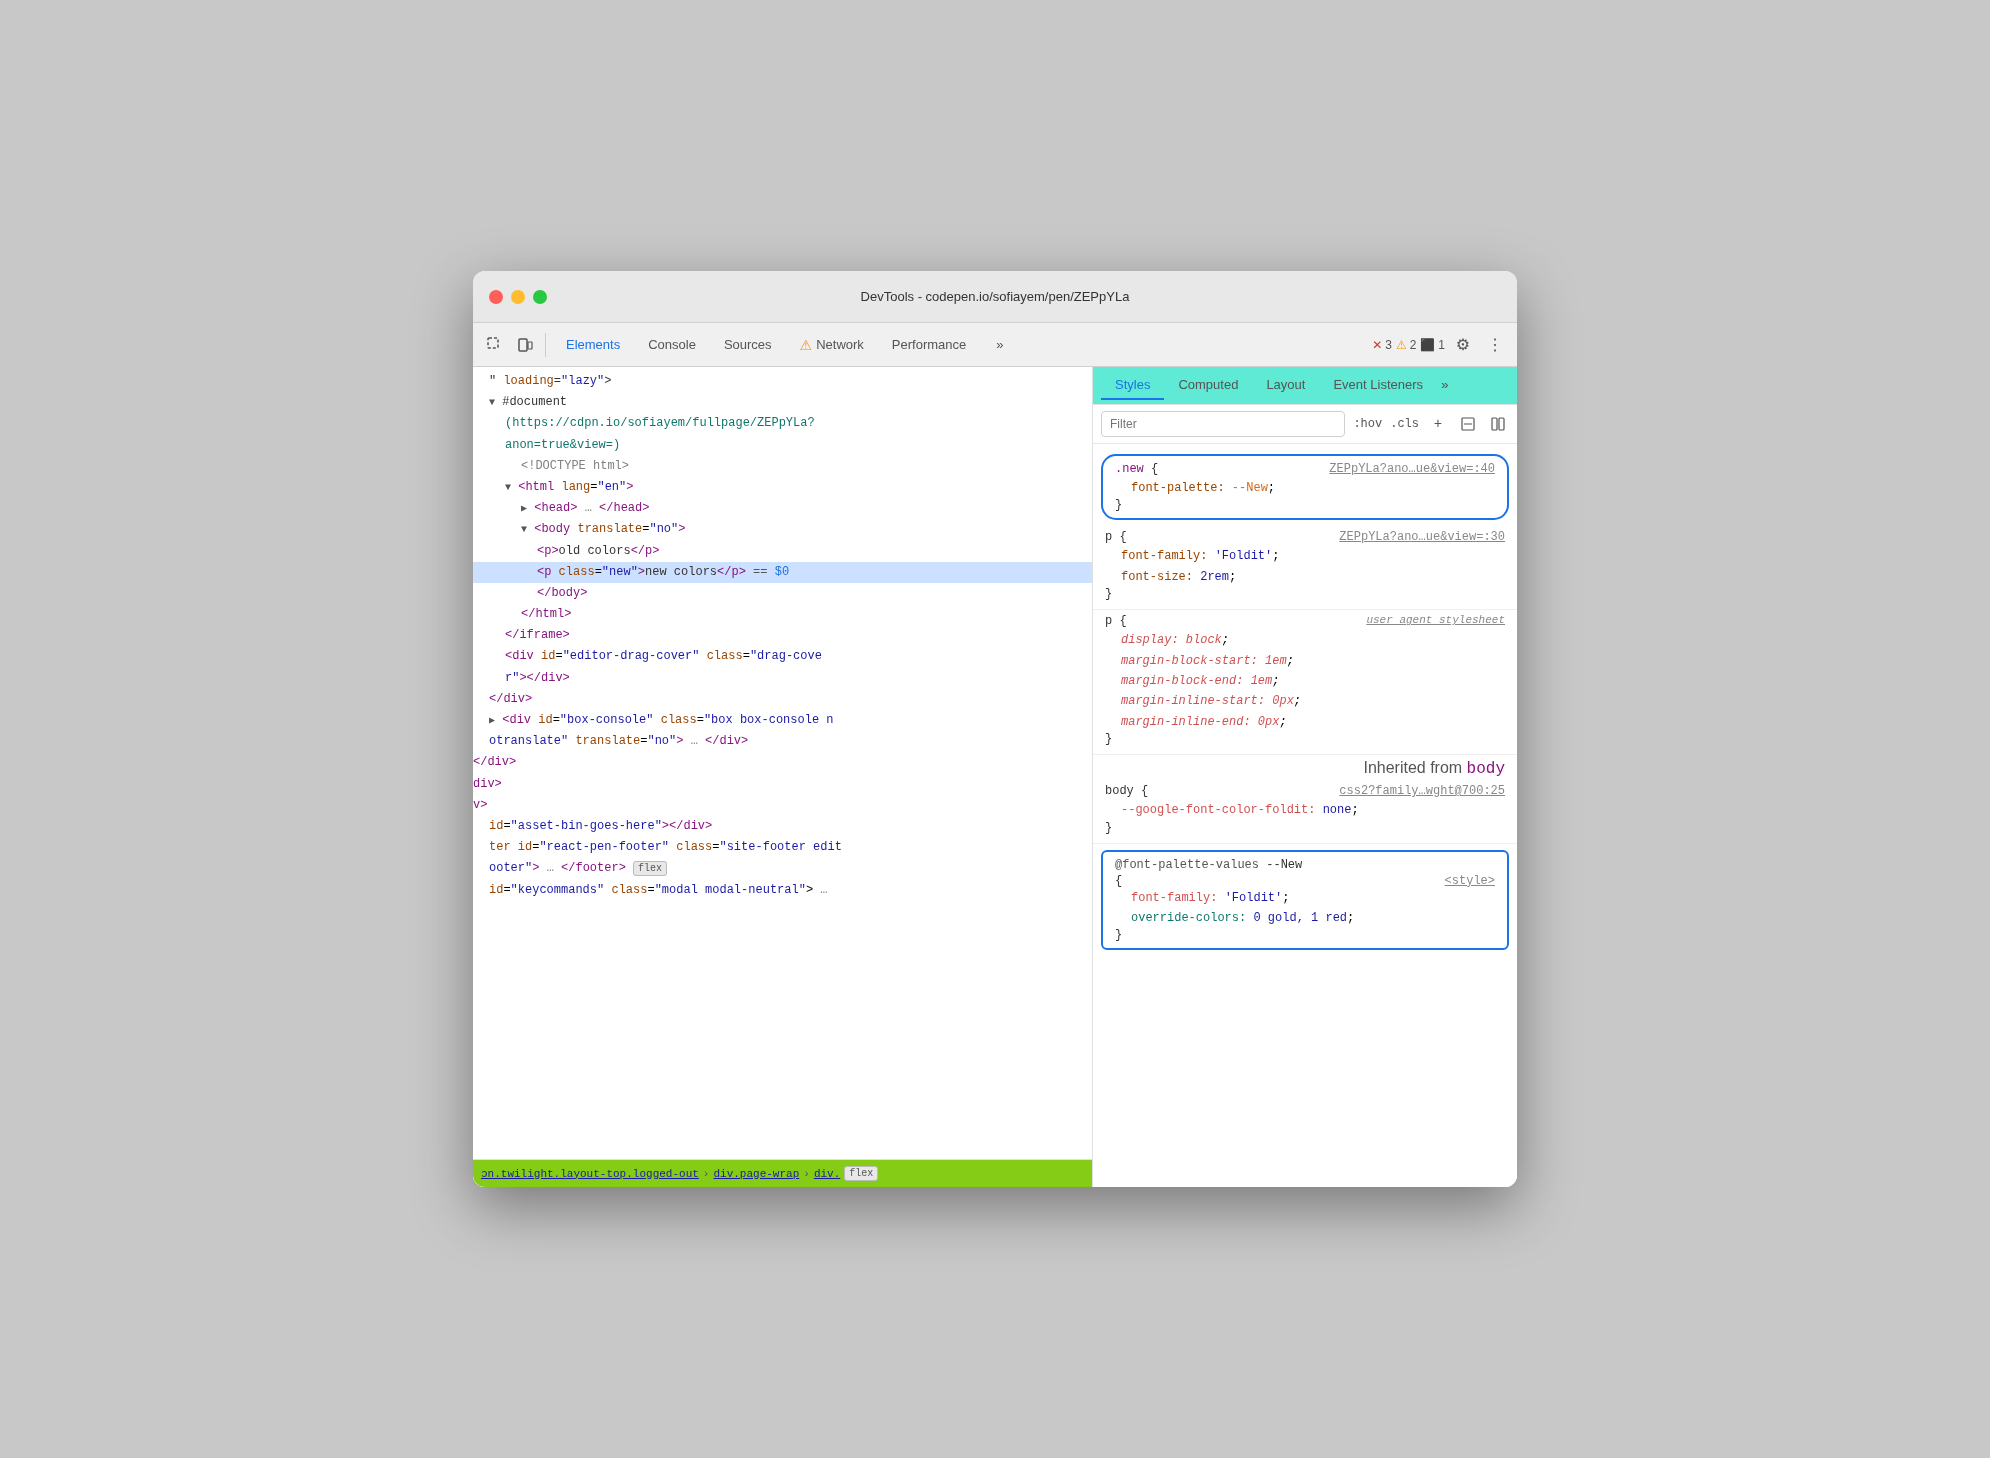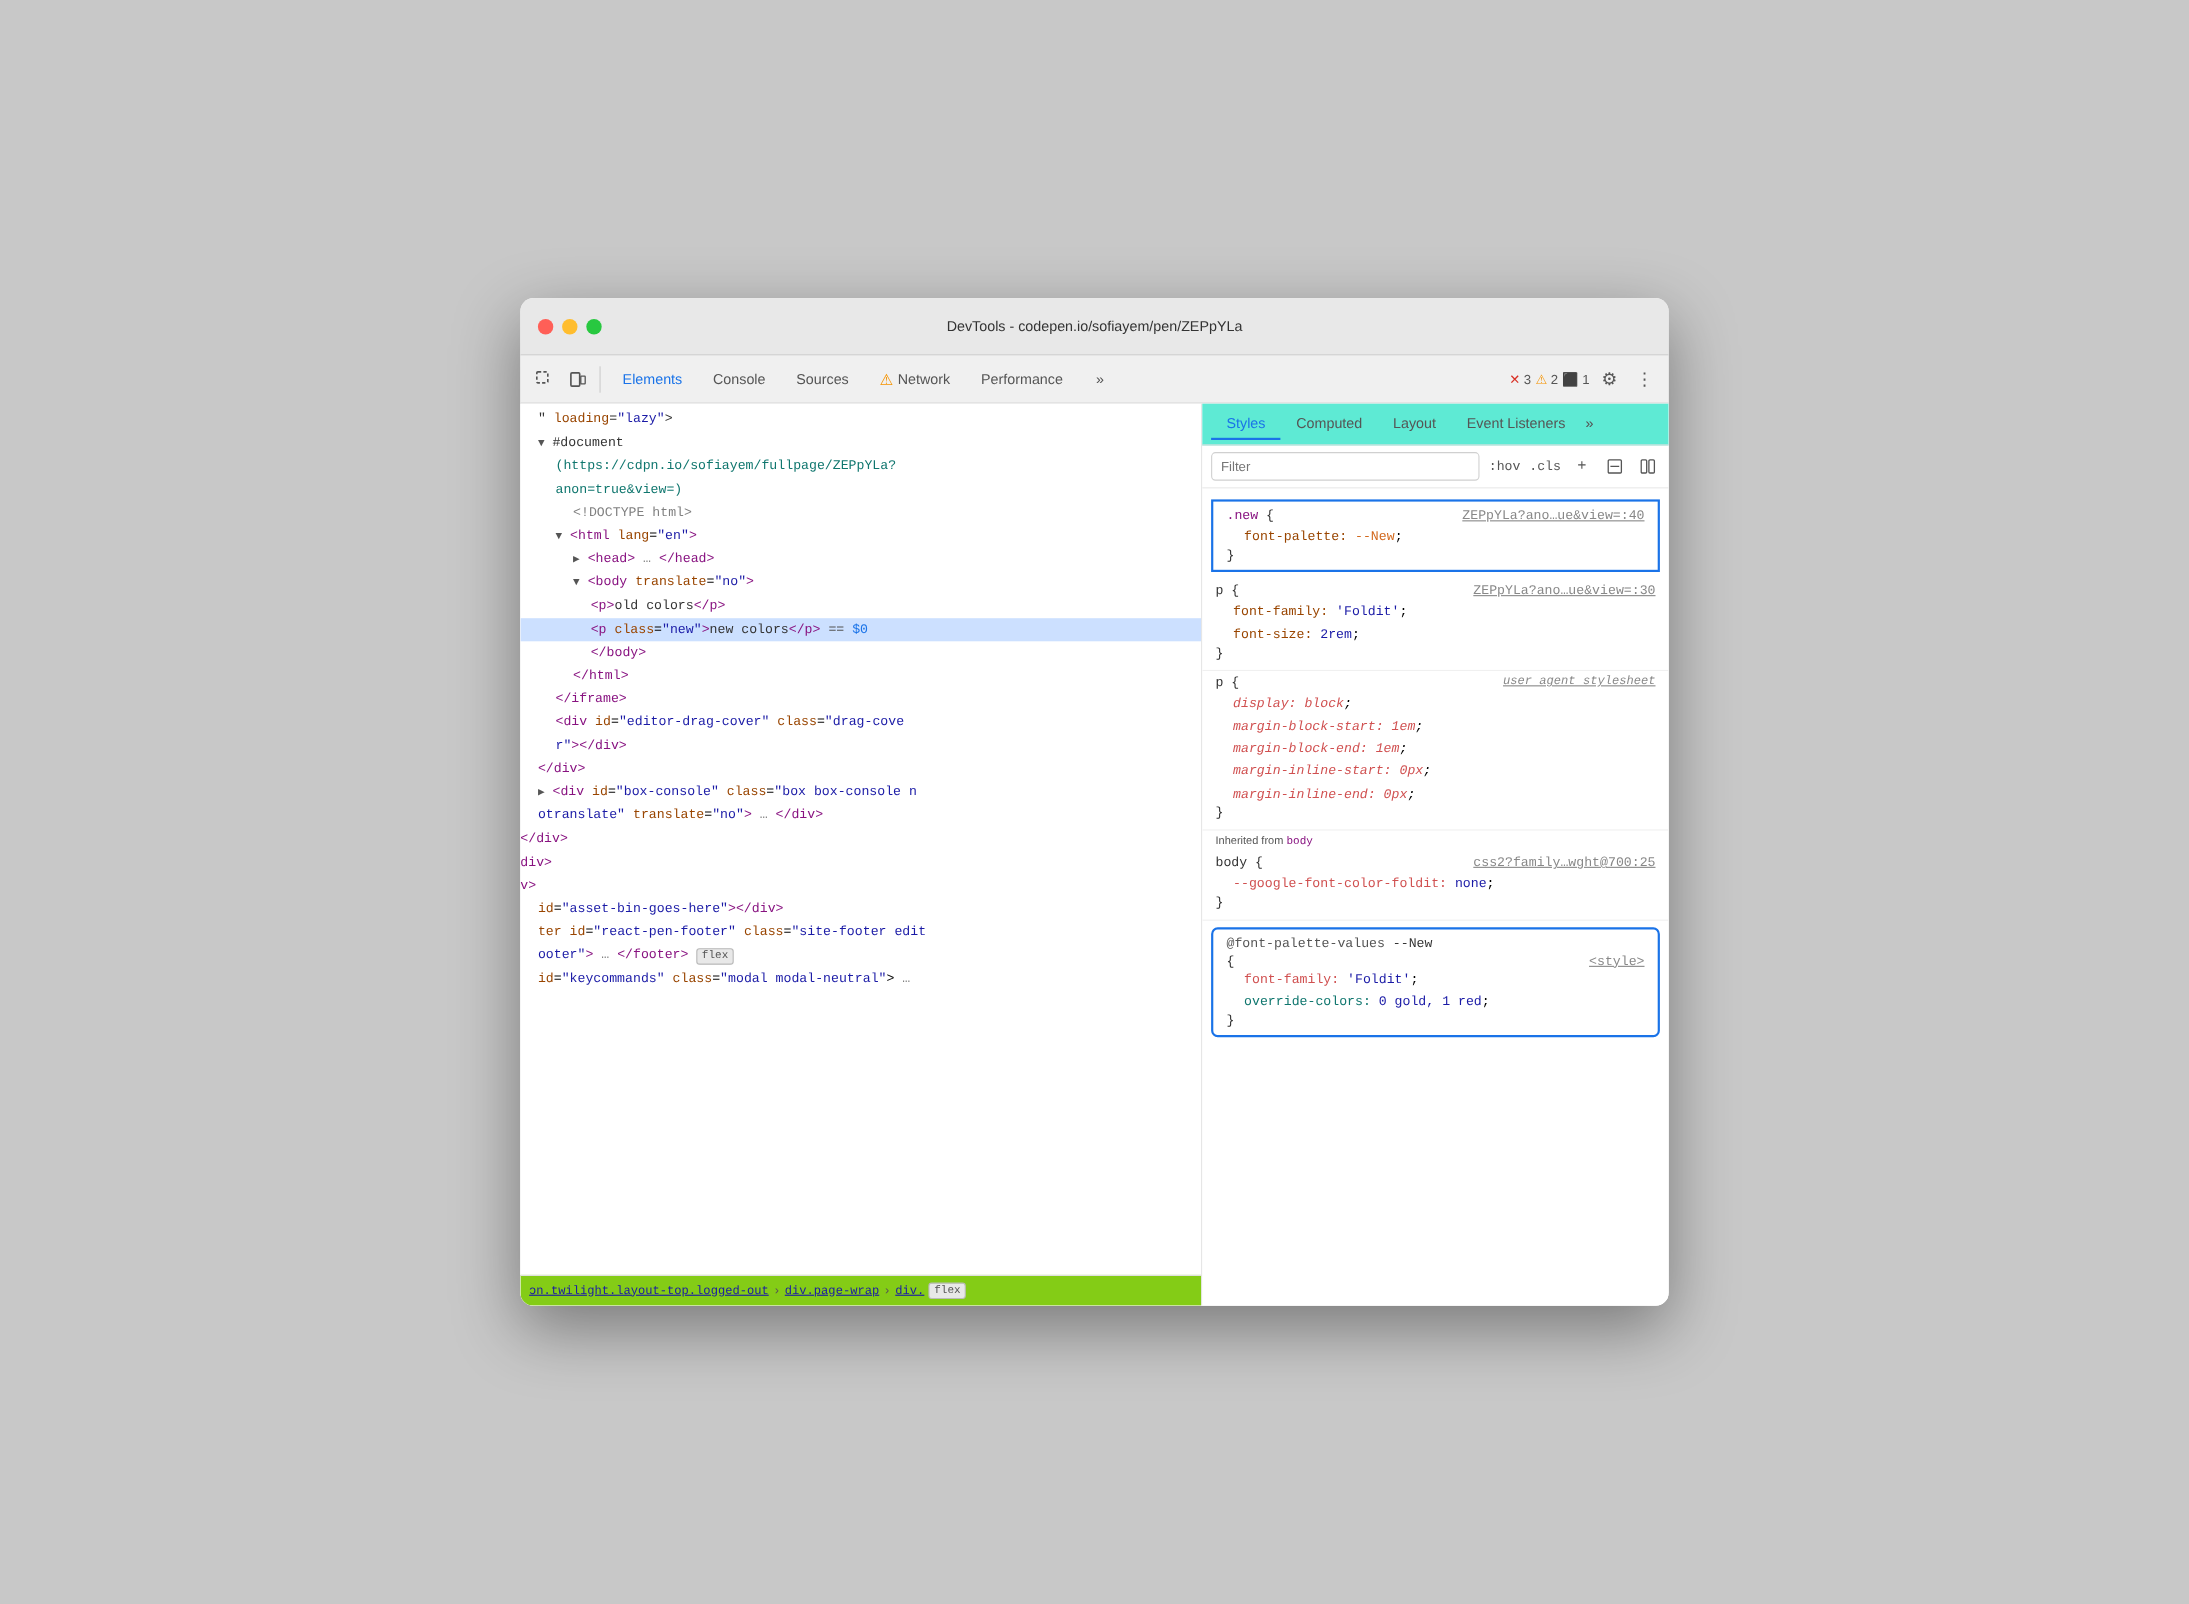--- a/index.html
+++ b/index.html
@@ -293,35 +293,36 @@
       padding-left: 16px;
       line-height: 1.7;
     }
     .prop-name { color: #994500; }
     .prop-value { color: #1a1aa6; }
     .prop-value.orange { color: #d2691e; }
     .rule-brace { color: #333; }
     .inherited-header {
       padding: 4px 12px 2px 12px;
       font-family: -apple-system, BlinkMacSystemFont, sans-serif;
-      font-size: 10px;
-      color: #555;
+      font-size: 16px;
+      color: #555;
+      text-align: right;
     }
     .inherited-header .body-tag {
       color: #881280;
       font-family: 'Courier New', monospace;
     }
     .user-agent-label {
       color: #888;
       font-style: italic;
       font-size: 11px;
     }
     .rule-block-highlighted {
       border: 2px solid #1a73e8;
-      border-radius: 0;
+      border-radius: 15px;
       margin: 6px 8px;
       padding: 6px 12px;
     }
     .rule-block-highlighted-bottom {
       border: 2px solid #1a73e8;
       border-radius: 6px;
       margin: 6px 8px;
       padding: 6px 12px;
     }
     .at-rule { color: #555; }

